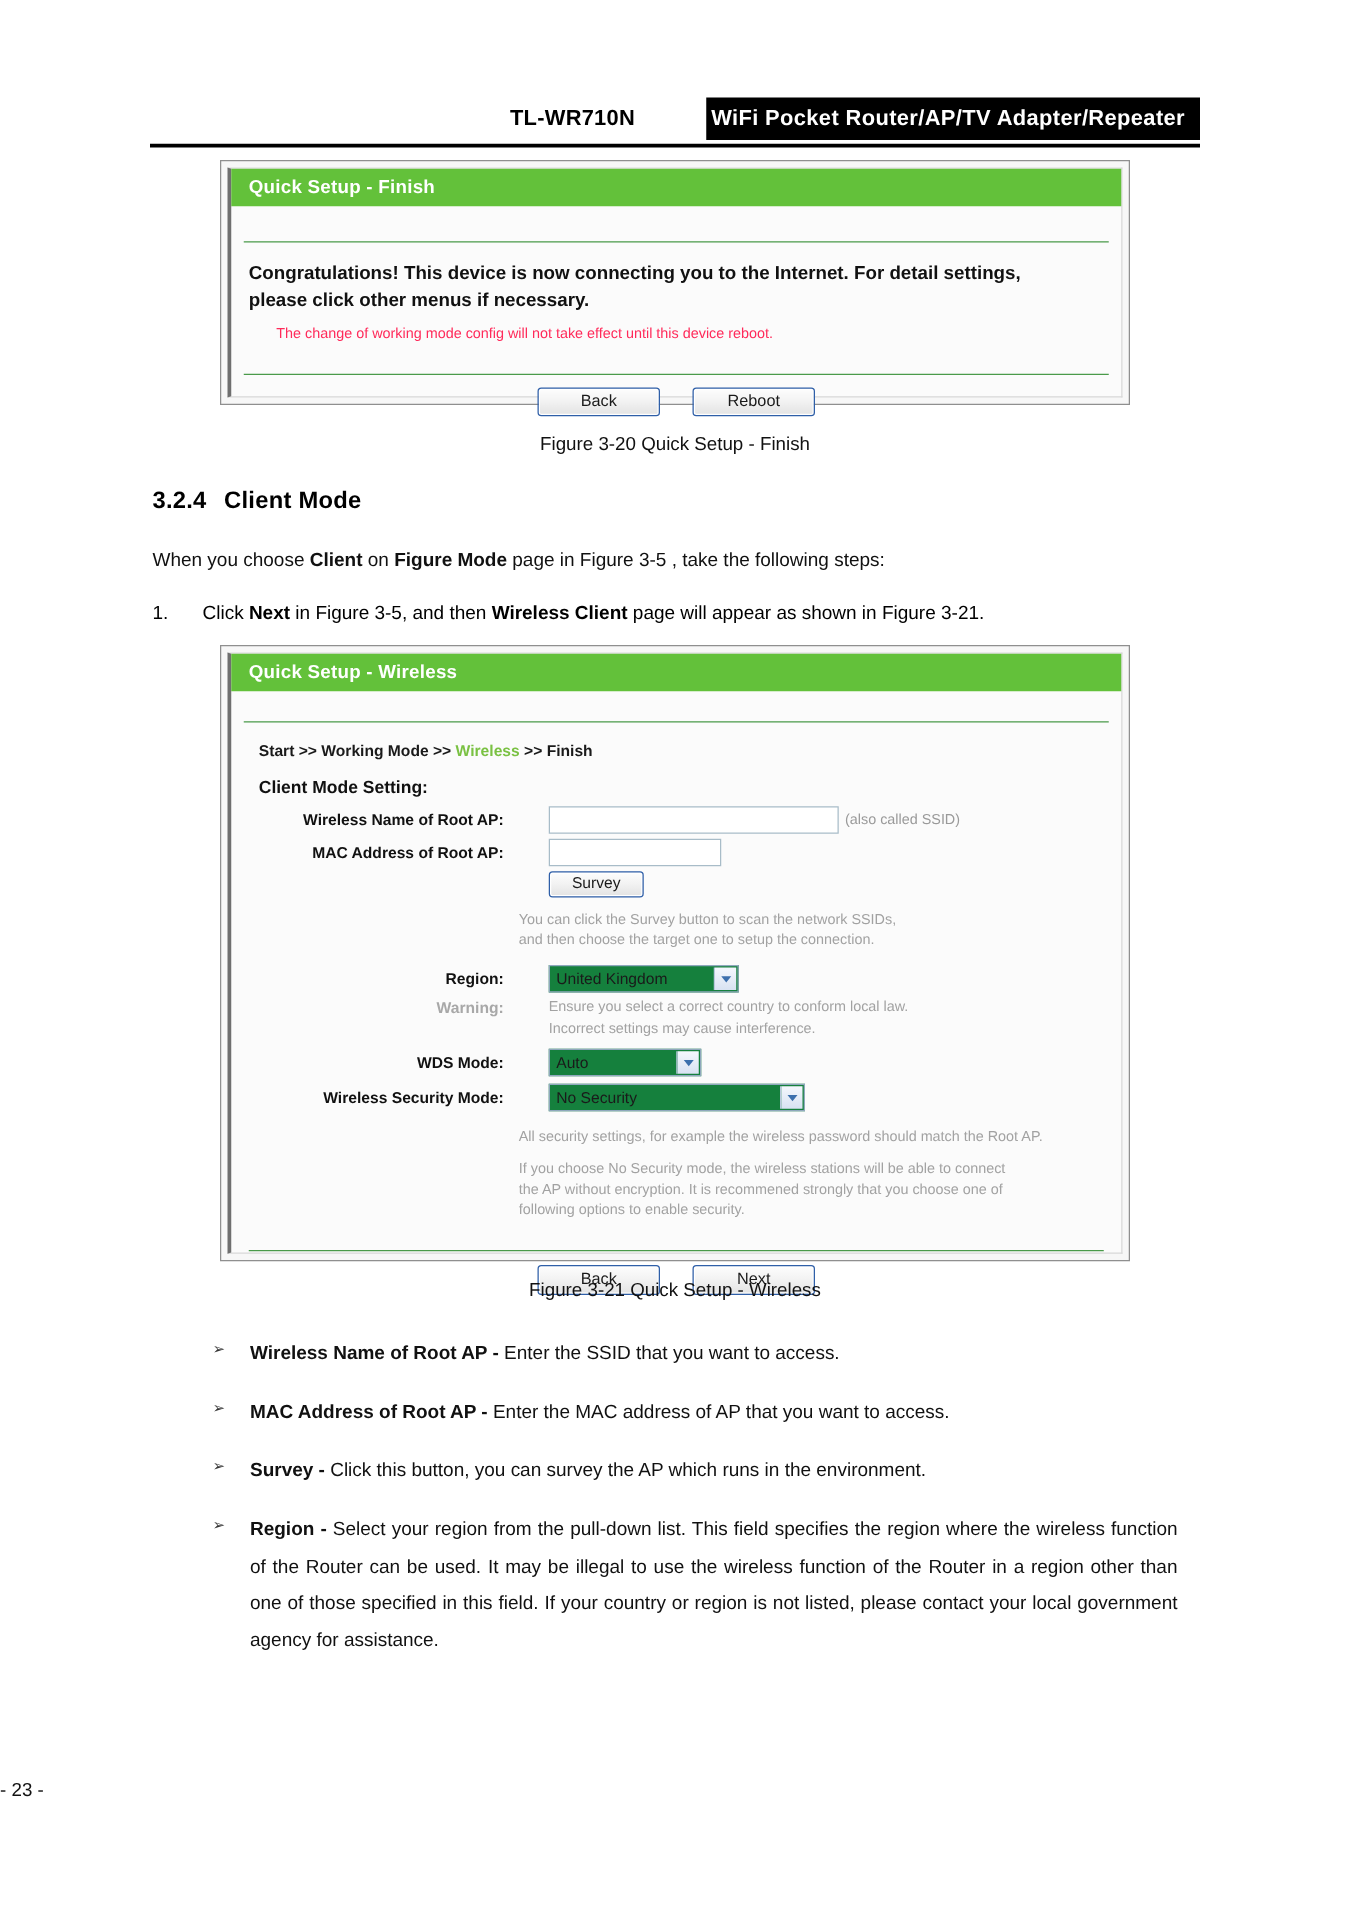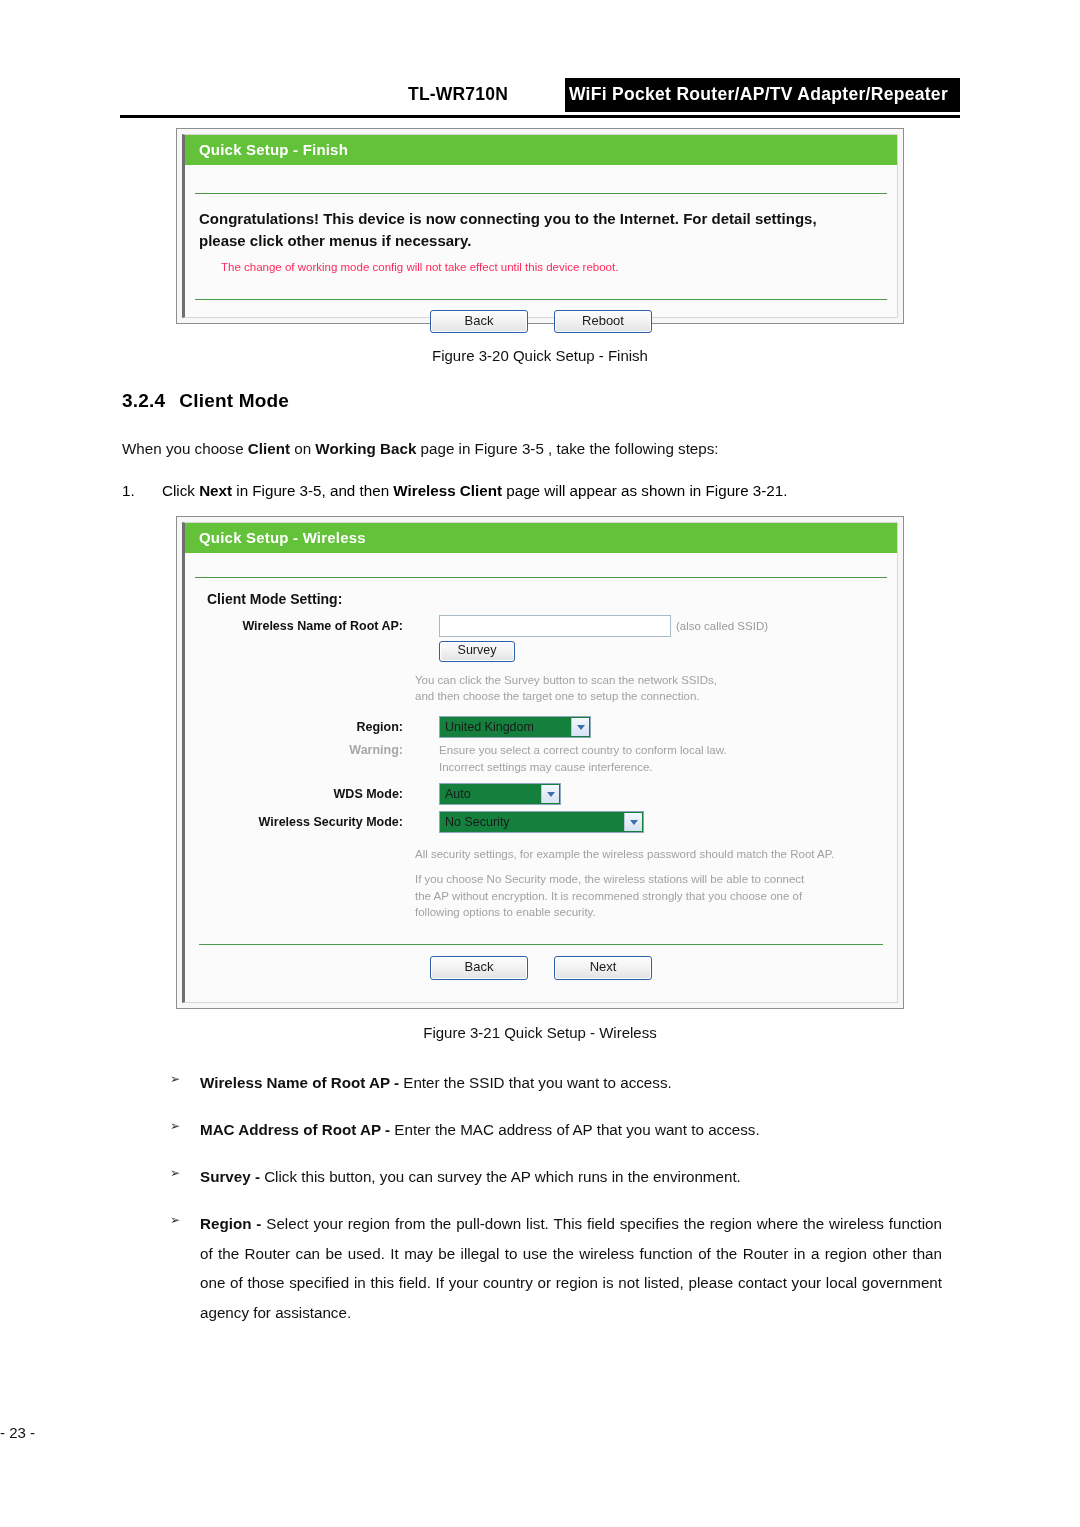--- a/index.html
+++ b/index.html
@@ -317,47 +317,56 @@
   </div>
 </div>
 
 <div class="fig-cap" style="top:347px;">Figure 3-20 Quick Setup - Finish</div>
 
 <div class="sec-heading" style="top:390px;">
   <span class="num">3.2.4</span><span>Client Mode</span>
 </div>
 
 <div class="body-p" style="top:438px;">
-  <span>When you choose </span><b>Client</b><span> on </span><b>Working Back</b><span> page in Figure 3-5 , take the following steps:</span>
+  <span>When you choose </span><b>Client</b><span> on </span><b>Figure Mode</b><span> page in Figure 3-5 , take the following steps:</span>
 </div>
 
 <div class="num-item" style="top:480px;">
   <span class="marker">1.</span>
   <span class="txt"><span>Click </span><b>Next</b><span> in Figure 3-5, and then </span><b>Wireless Client</b><span> page will appear as shown in Figure 3-21.</span></span>
 </div>
 
 <div class="ui-panel" style="left:176px; top:516px; width:728px; height:493px;">
   <div class="ui-inner">
     <div class="ui-titlebar">Quick Setup - Wireless</div>
     <div style="height:24px;"></div>
     <div class="ui-sep"></div>
 
+    <div class="crumb">
+      <span>Start &gt;&gt; </span><span>Working Mode &gt;&gt; </span><span class="cur">Wireless</span><span> &gt;&gt; Finish</span>
+    </div>
 
     <div class="form-title">Client Mode Setting:</div>
 
     <div class="frm">
 
       <div class="frow">
         <div class="flab">Wireless Name of Root AP:</div>
         <div class="fctl">
           <div class="txtbox txt-ssid"></div>
           <span class="hint-inline">(also called SSID)</span>
         </div>
       </div>
 
+      <div class="frow">
+        <div class="flab">MAC Address of Root AP:</div>
+        <div class="fctl">
+          <div class="txtbox txt-mac"></div>
+        </div>
+      </div>
 
       <div class="frow" style="margin-top:3px;">
         <div class="flab"></div>
         <div class="fctl">
           <div class="xp-btn btn-survey">Survey</div>
         </div>
       </div>
 
       <div class="helptext pad-sm" style="padding-left:208px; padding-top:6px;">
         <div>You can click the Survey button to scan the network SSIDs,</div>

